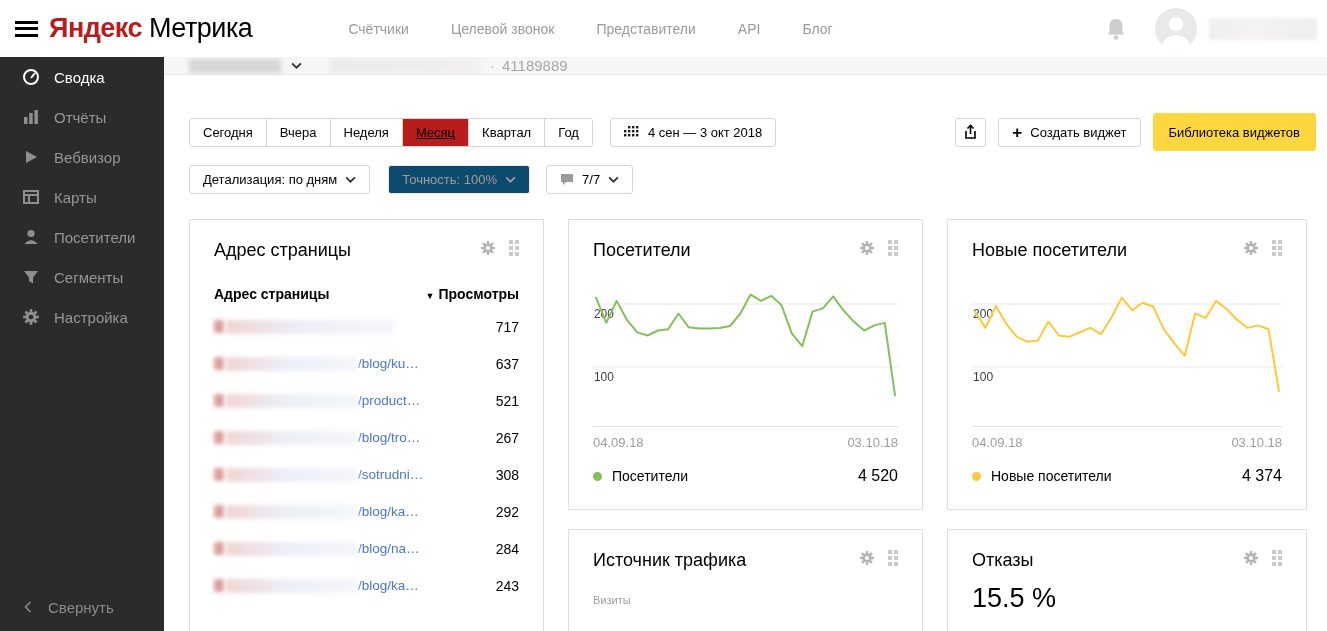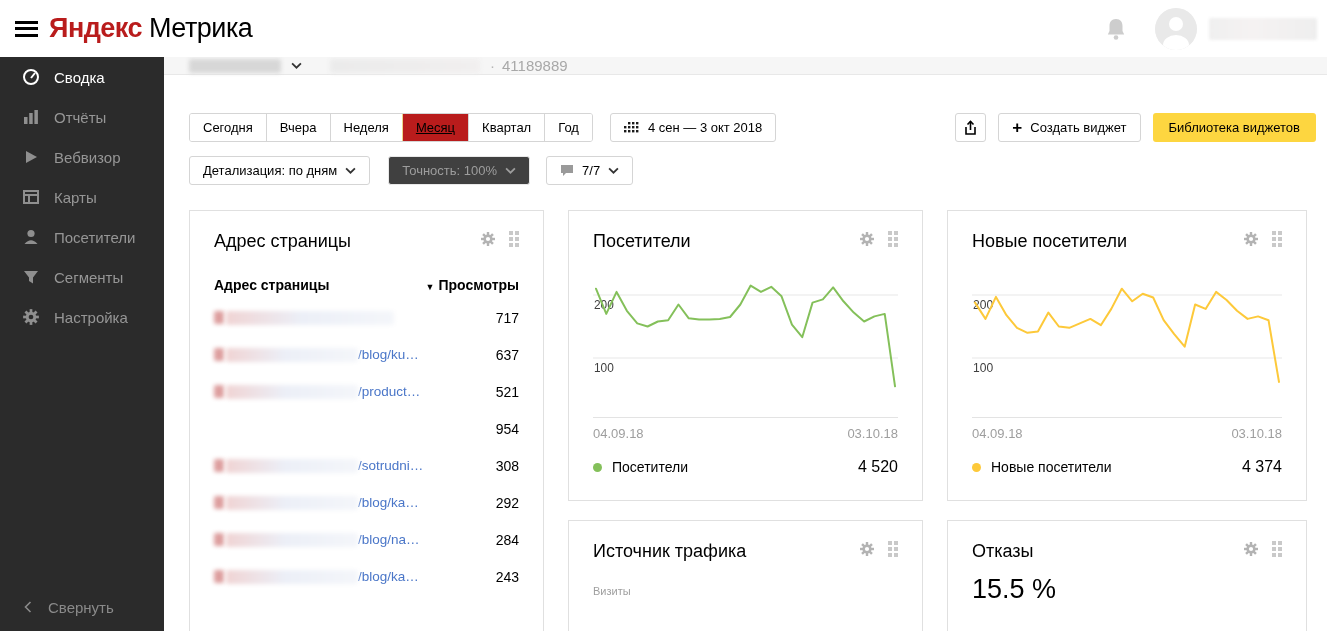--- a/index.html
+++ b/index.html
@@ -49,24 +49,24 @@
   .seg-item { display:flex; align-items:center; padding:0 13px; font-size:13px; border-left:1px solid #d5d5d5; cursor:pointer; background:#fff; }
   .seg-item:first-child { border-left:none; }
   .seg-item.selected { background:#b91c1c; border-left-color:#ecd58a; box-shadow:1px 0 0 #ecd58a;text-decoration:underline; }
   .btn { height:29px; display:inline-flex; align-items:center; border:1px solid #d5d5d5; border-radius:3px; background:#fff; font-size:13px; padding:0 13px; cursor:pointer; }
   .date-btn { margin-left:17px; }
   .date-btn svg { margin-right:9px; }
   .row1-right { margin-left:auto; display:flex; align-items:center; }
   .icon-btn { width:31px; padding:0; justify-content:center; }
   .create-btn { margin-left:12px; }
   .create-btn .plus { font-size:17px; font-weight:bold; margin-right:8px; line-height:1; }
-  .lib-btn { margin-left:12px; border:none; background:#fdd640; padding:0 16px; height:29px; }
+  .lib-btn { margin-left:12px; border:none; background:#fdd640; padding:0 16px; height:38px; }
   .row2 { display:flex; align-items:center; margin-top:14px; }
   .btn .chev { margin-left:8px; }
-  .btn-disabled { margin-left:18px; background:#404040; border-color:#e9e9e9; color:#9d9d9d; }
+  .btn-disabled { margin-left:18px; background:#0c4a6e; border-color:#e9e9e9; color:#9d9d9d; }
   .btn-disabled .chev polyline { stroke:#9d9d9d; }
   .comments-btn { margin-left:16px; }
   .comments-btn svg.bubble { margin-right:8px; }
 
   
   .widgets { margin-top:25px; display:grid; grid-template-columns:355px 355px 360px; column-gap:24px; row-gap:19px; grid-template-rows:291px 330px; }
   .card { background:#fff; border:1px solid #e0e0e0; padding:20px 24px; position:relative; overflow:hidden; }
   .card-tall { grid-row:1 / 3; }
   .card-head { display:flex; align-items:flex-start; }
   .card-title { font-size:18px; }
@@ -104,20 +104,27 @@
 <header class="top">
   <div class="burger">
       <div></div>
       <div></div>
       <div></div>
     </div>
   <div class="logo">
     <span class="l1">Яндекс</span>
     <span class="l2">Метрика</span>
   </div>
+  <nav class="top-nav">
+    <span>Счётчики</span>
+    <span>Целевой звонок</span>
+    <span>Представители</span>
+    <span>API</span>
+    <span>Блог</span>
+  </nav>
   <div class="top-right">
     <svg class="bell" viewBox="0 0 22 24">
       <path fill="#cdcdcd" d="M11 2 C6.5 2 4.5 5 4.5 9 L4.5 14 L2.8 17.5 L19.2 17.5 L17.5 14 L17.5 9 C17.5 5 15.5 2 11 2 Z"></path>
       <circle cx="11" cy="20.5" r="2.3" fill="#cdcdcd"></circle>
     </svg>
     <div class="avatar">
       <svg viewBox="0 0 42 42" width="42" height="42">
         <circle cx="21" cy="21" r="21" fill="#e9e9e9"></circle>
         <circle cx="21" cy="16" r="7" fill="#fff"></circle>
         <ellipse cx="21" cy="37" rx="13" ry="10" fill="#fff"></ellipse>
@@ -409,21 +416,26 @@
               </div>
               <div class="pa-row">
                 <div class="pa-left">
                   <span class="blur-fav"></span>
                   <span class="blur-url" style="width: 132px;"></span>
                   <span class="pa-suffix">/product…</span>
                 </div>
                 <span class="pa-views">521</span>
               </div>
               <div class="pa-row">
-                <span class="pa-views">954</span>
+                <div class="pa-left">
+                  <span class="blur-fav"></span>
+                  <span class="blur-url" style="width: 132px;"></span>
+                  <span class="pa-suffix">/blog/tro…</span>
+                </div>
+                <span class="pa-views">267</span>
               </div>
               <div class="pa-row">
                 <div class="pa-left">
                   <span class="blur-fav"></span>
                   <span class="blur-url" style="width: 132px;"></span>
                   <span class="pa-suffix">/sotrudni…</span>
                 </div>
                 <span class="pa-views">308</span>
               </div>
               <div class="pa-row">

